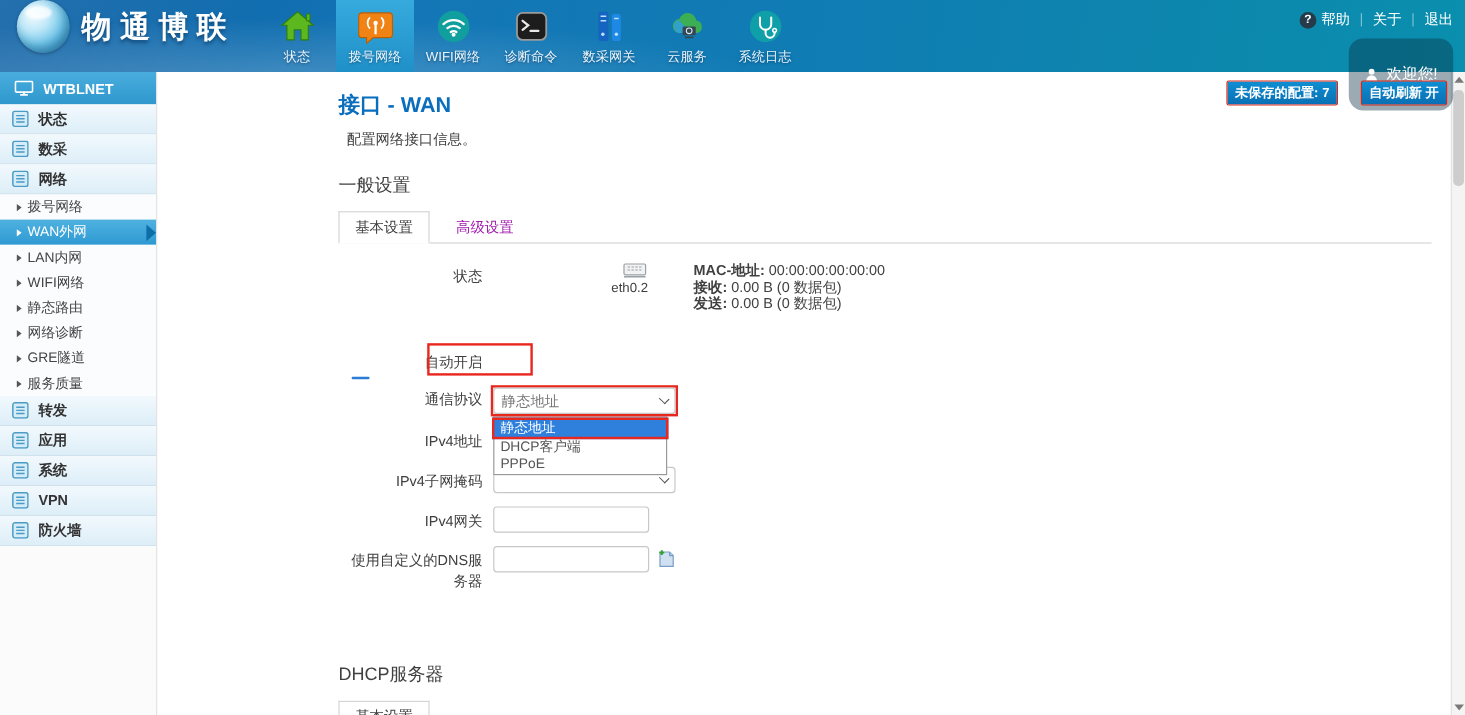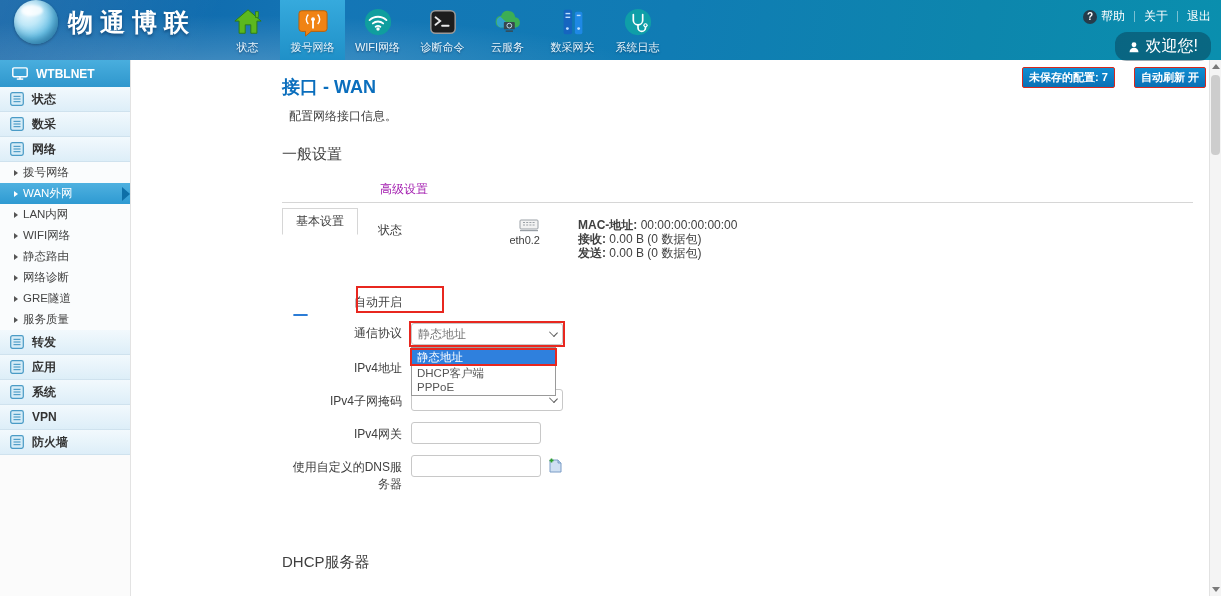--- a/index.html
+++ b/index.html
@@ -27,21 +27,21 @@
   .nav-item.active { background: linear-gradient(180deg,#36aadd 0%, #1f90c8 100%); }
   .nav-icon { width:31px; height:31px; display:flex; align-items:center; justify-content:center; }
   .nav-label { margin-top:3px; font-size:11px; color:#eaf6fd; text-shadow:0 1px 2px rgba(0,40,80,0.6); white-space:nowrap; }
 
   .header-right { position:absolute; right:10px; top:0; height:60px; z-index:3; display:flex; flex-direction:column; align-items:flex-end; justify-content:flex-start; padding-top:8px; }
   .h-links { display:flex; align-items:center; color:#fff; font-size:12px; }
   .h-links .sep { width:1px; height:11px; background:rgba(255,255,255,0.45); margin:0 9px; }
   .h-link { color:#fff; cursor:pointer;font-family:Liberation Mono, monospace; }
   .q-badge { width:14px; height:14px; border-radius:50%; background:#263b4a; color:#fff; font-size:10px; font-weight:bold;
     display:inline-flex; align-items:center; justify-content:center; margin-right:4px; }
-  .welcome-pill { margin-top:7px; background:rgba(8,45,66,0.40); border-radius:12px; padding:4px 13px; color:#fff; font-size:16px;
+  .welcome-pill { margin-top:7px; background:rgba(8,45,66,0.40); border-radius:12px; padding:21px 13px; color:#fff; font-size:13px;
     display:flex; align-items:center; gap:6px; cursor:pointer; }
 
   
   .sidebar { position:absolute; top:60px; left:0; width:131px; height:536px; background:#fbfbfb; border-right:1px solid #e3e3e3; }
   .sb-header { height:27px; background:linear-gradient(180deg,#49aede,#2f97cd); color:#fff; font-size:12px; font-weight:bold;
     display:flex; align-items:center; gap:8px; padding-left:12px; }
   .sb-top { height:25px; background:linear-gradient(180deg,#f2f9fd 0%,#ddeef8 100%); border-bottom:1px solid #cfe2ee;
     display:flex; align-items:center; gap:8px; padding-left:10px; font-size:12px; font-weight:bold; color:#333; cursor:pointer; }
   .sb-sub { height:21px; background:#fafcfd; display:flex; align-items:center; padding-left:14px; font-size:11.5px; color:#444; cursor:pointer; position:relative; }
   .sb-sub .tri { width:0; height:0; border-left:4px solid #555; border-top:3px solid transparent; border-bottom:3px solid transparent; margin-right:5px; }
@@ -56,21 +56,21 @@
   .badge { background:linear-gradient(180deg,#0f8ed2,#0a6fb4); border:1px solid #d9281c; color:#fff; font-size:11px; font-weight:bold;
     padding:2px 6px; border-radius:2px; white-space:nowrap; cursor:pointer; }
 
   .content { position:relative; padding:15px 16px 0 150px; }
   .page-title { color:#0a6ebd; font-size:18px; font-weight:bold; }
   .subtitle { margin-top:9px; font-size:12px; color:#404040; padding-left:7px; }
   .section-title { margin-top:20px; font-size:15px; color:#404040; }
 
   .tabs { margin-top:12px; border-bottom:1px solid #d6d6d6; display:flex; height:27px; }
   .tab { height:27px; display:flex; align-items:center; padding:0 13px; font-size:12px; margin-right:9px; cursor:pointer; }
-  .tab.active { border:1px solid #d6d6d6; border-bottom:1px solid #fff; margin-bottom:-1px; background:#fff; color:#404040;margin-top:32px; }
+  .tab.active { border:1px solid #d6d6d6; border-bottom:1px solid #fff; margin-bottom:-1px; background:#fff; color:#404040; }
   .tab.inactive { color:#a21caf; }
 
   .form { margin-top:15px; }
   .frow { display:flex; align-items:flex-start; margin-bottom:11px; position:relative; }
   .flabel { width:127px; text-align:right; padding-right:7px; font-size:12px; color:#404040; padding-top:4px; flex-shrink:0; }
 
   
   .iface-box { margin-left:75px; width:56px; display:flex; flex-direction:column; align-items:flex-end; }
   .iface-name { font-size:11px; color:#404040; margin-top:2px; }
   .stats { margin-left:38px; font-size:12px; color:#404040; line-height:14px; }
@@ -152,46 +152,46 @@
       </div>
       <div class="nav-item">
         <div class="nav-icon">
           <svg width="30" height="30" viewBox="0 0 32 32">
               <rect x="3" y="4" width="26" height="24" rx="5" fill="#1d1d1d" stroke="#9a9a9a" stroke-width="1.6"></rect>
               <path d="M8 11 l5 4 -5 4" fill="none" stroke="#e8e8e8" stroke-width="2" stroke-linecap="round"></path>
               <line x1="15" y1="20" x2="22" y2="20" stroke="#e8e8e8" stroke-width="2" stroke-linecap="round"></line>
             </svg>
         </div>
         <div class="nav-label">诊断命令</div>
-      </div>
-      <div class="nav-item">
-        <div class="nav-icon">
-          <svg width="32" height="30" viewBox="0 0 34 32">
-              <path d="M9 22 a6.5 6.5 0 0 1 1-12.8 a8 8 0 0 1 15.5 1.5 a5.8 5.8 0 0 1 1 11.3 Z" fill="#3cae54"></path>
-              <path d="M9 22 a6.5 6.5 0 0 1 .2-12 c6 7 12 9.5 17.3 11.8 Z" fill="#2f9de0" opacity="0.85"></path>
-              <rect x="13" y="16" width="12" height="8" rx="1" fill="#37474f"></rect>
-              <circle cx="19" cy="20" r="2.6" fill="none" stroke="#cfe8f7" stroke-width="1"></circle>
-              <line x1="15" y1="26" x2="23" y2="26" stroke="#37474f" stroke-width="1.6"></line>
-            </svg>
-        </div>
-        <div class="nav-label">云服务</div>
       </div>
       <div class="nav-item">
         <div class="nav-icon">
           <svg width="30" height="30" viewBox="0 0 32 32">
               <rect x="6" y="3" width="9" height="26" rx="2" fill="#1565c0"></rect>
               <rect x="18" y="5" width="8" height="24" rx="2" fill="#1e88e5"></rect>
               <line x1="8" y1="7" x2="13" y2="7" stroke="#bfe0ff" stroke-width="1.5"></line>
               <line x1="8" y1="11" x2="13" y2="11" stroke="#bfe0ff" stroke-width="1.5"></line>
               <line x1="20" y1="9" x2="24" y2="9" stroke="#bfe0ff" stroke-width="1.5"></line>
               <circle cx="10" cy="23" r="1.5" fill="#bfe0ff"></circle>
               <circle cx="22" cy="23" r="1.5" fill="#bfe0ff"></circle>
             </svg>
         </div>
         <div class="nav-label">数采网关</div>
+      </div>
+      <div class="nav-item">
+        <div class="nav-icon">
+          <svg width="32" height="30" viewBox="0 0 34 32">
+              <path d="M9 22 a6.5 6.5 0 0 1 1-12.8 a8 8 0 0 1 15.5 1.5 a5.8 5.8 0 0 1 1 11.3 Z" fill="#3cae54"></path>
+              <path d="M9 22 a6.5 6.5 0 0 1 .2-12 c6 7 12 9.5 17.3 11.8 Z" fill="#2f9de0" opacity="0.85"></path>
+              <rect x="13" y="16" width="12" height="8" rx="1" fill="#37474f"></rect>
+              <circle cx="19" cy="20" r="2.6" fill="none" stroke="#cfe8f7" stroke-width="1"></circle>
+              <line x1="15" y1="26" x2="23" y2="26" stroke="#37474f" stroke-width="1.6"></line>
+            </svg>
+        </div>
+        <div class="nav-label">云服务</div>
       </div>
       <div class="nav-item">
         <div class="nav-icon">
           <svg width="30" height="30" viewBox="0 0 32 32">
               <circle cx="16" cy="16" r="14" fill="#0f9fa8"></circle>
               <path d="M11 8 v6 a5 5 0 0 0 10 0 V8" fill="none" stroke="#fff" stroke-width="1.8" stroke-linecap="round"></path>
               <path d="M16 19 v3 a4 4 0 0 0 8 0 v-1" fill="none" stroke="#fff" stroke-width="1.8" stroke-linecap="round"></path>
               <circle cx="24" cy="19.5" r="2.3" fill="#fff"></circle>
               <circle cx="24" cy="19.5" r="1" fill="#0f9fa8"></circle>
             </svg>

